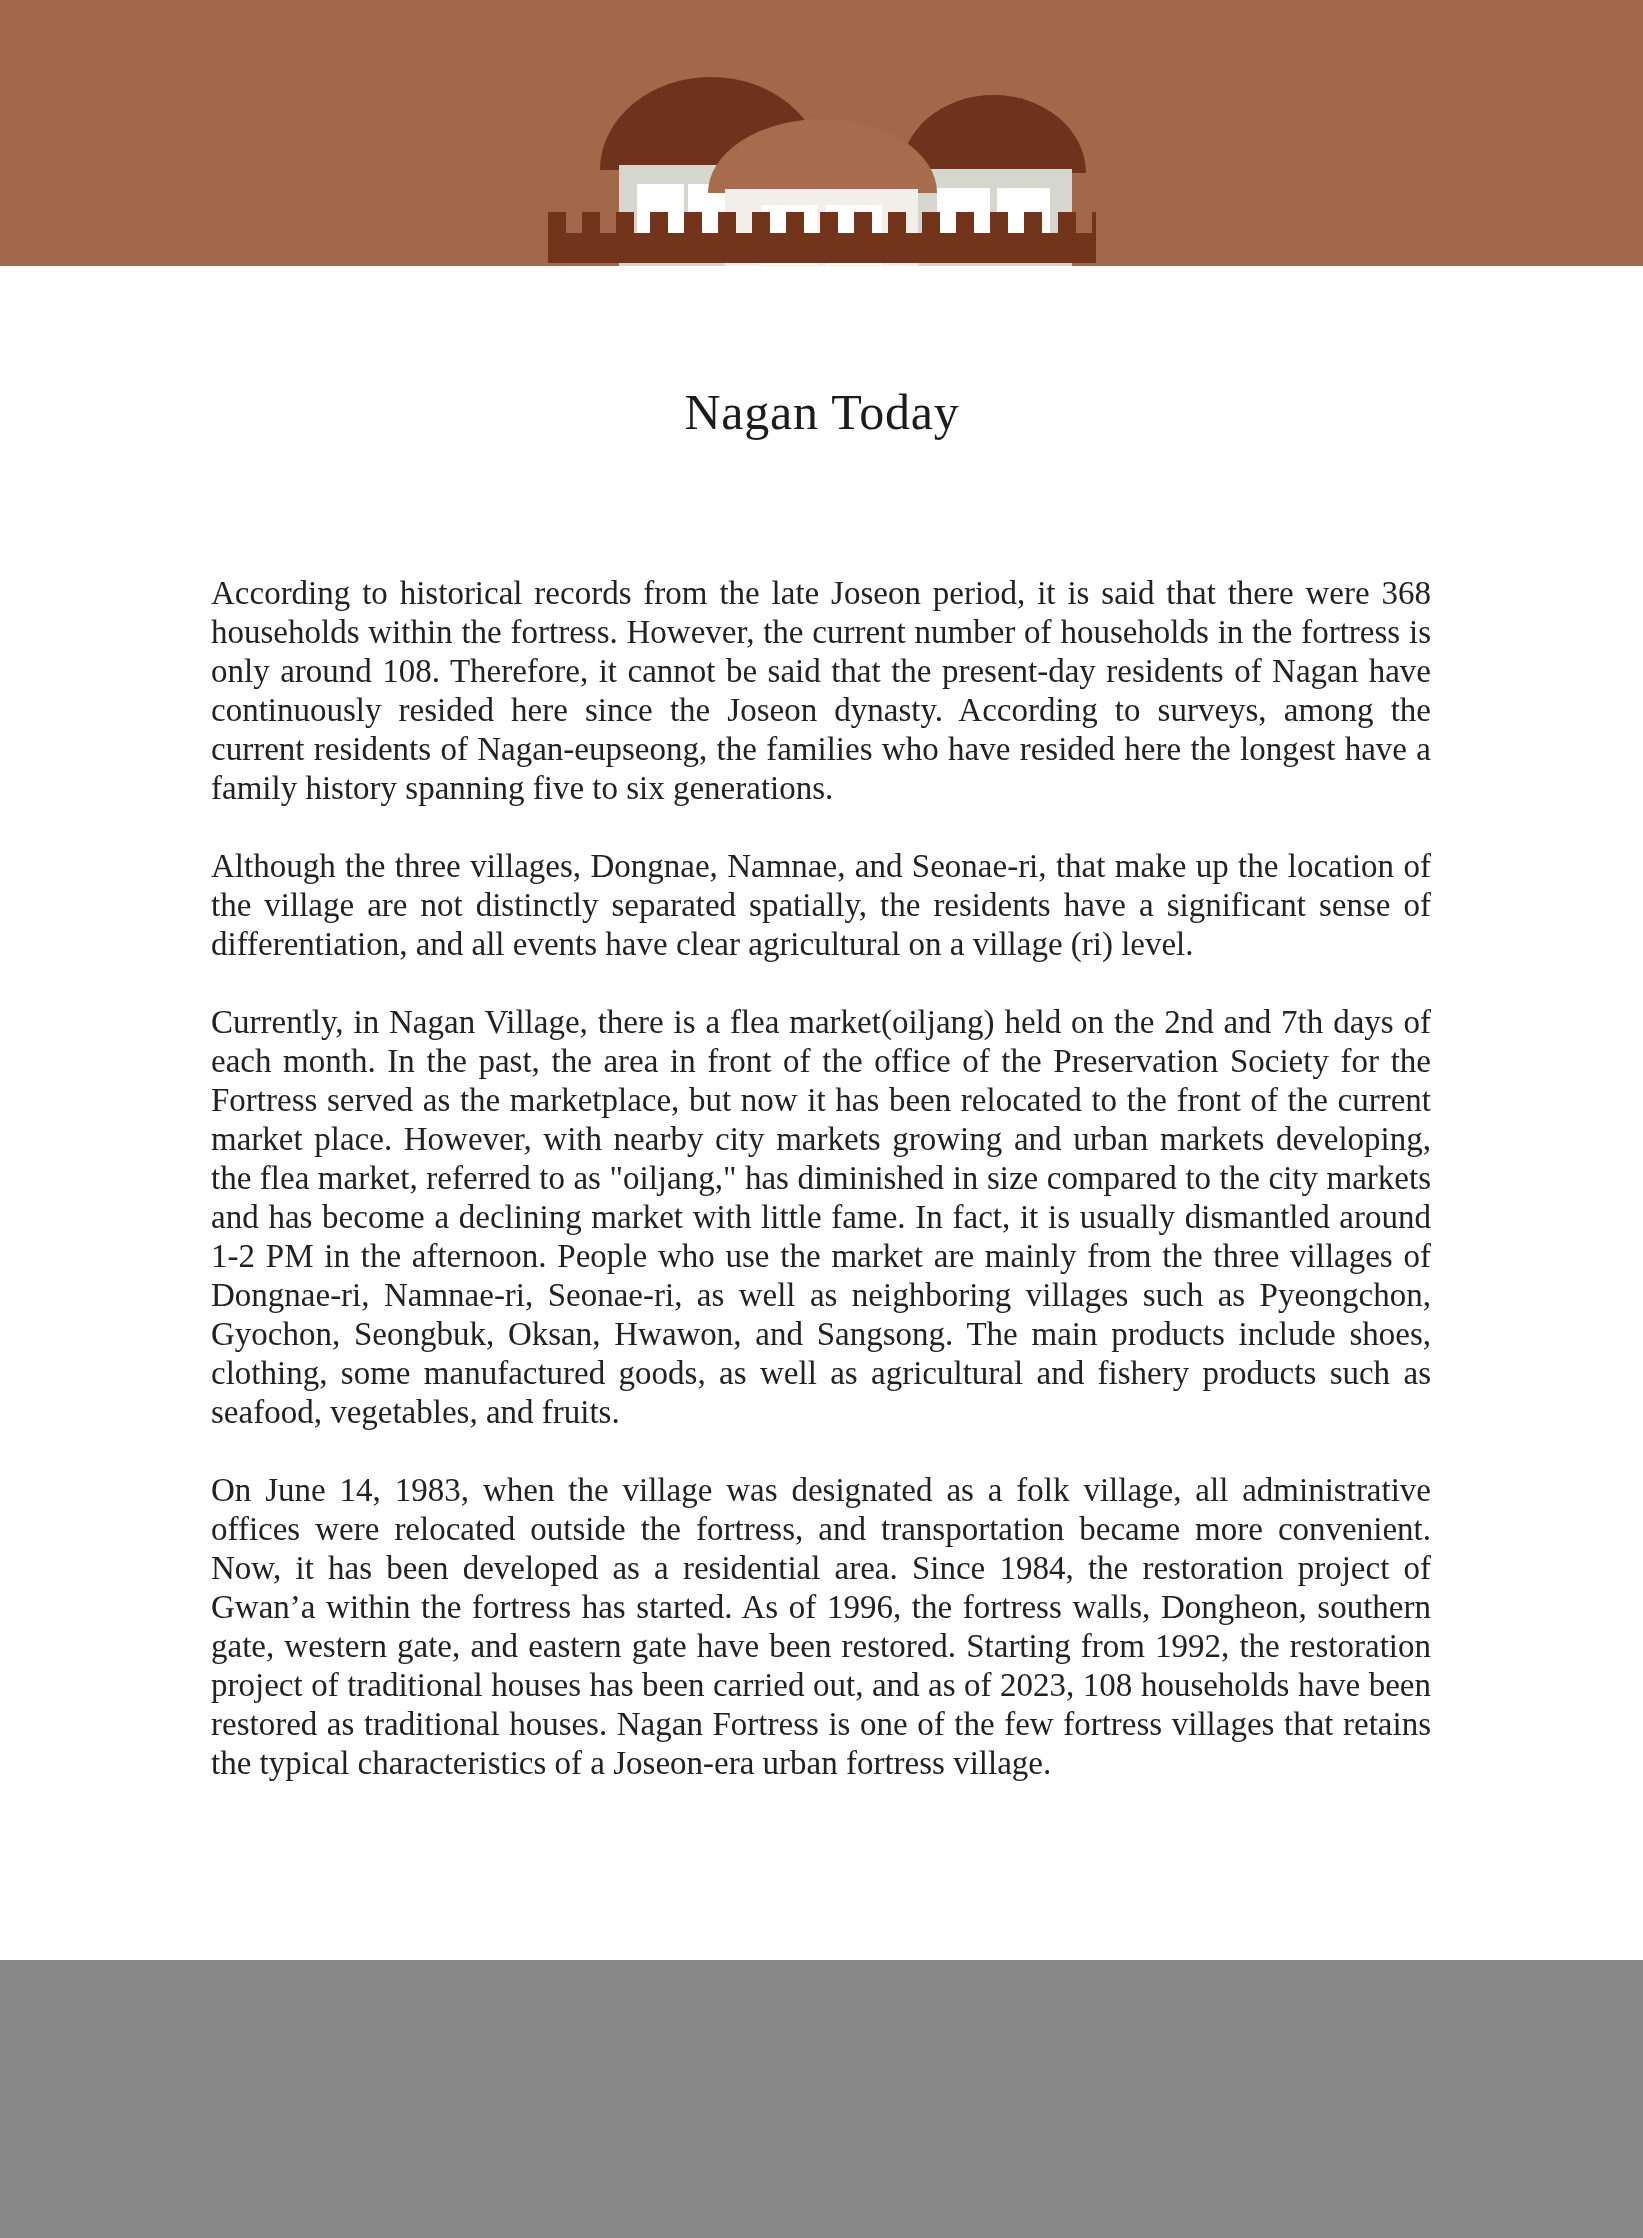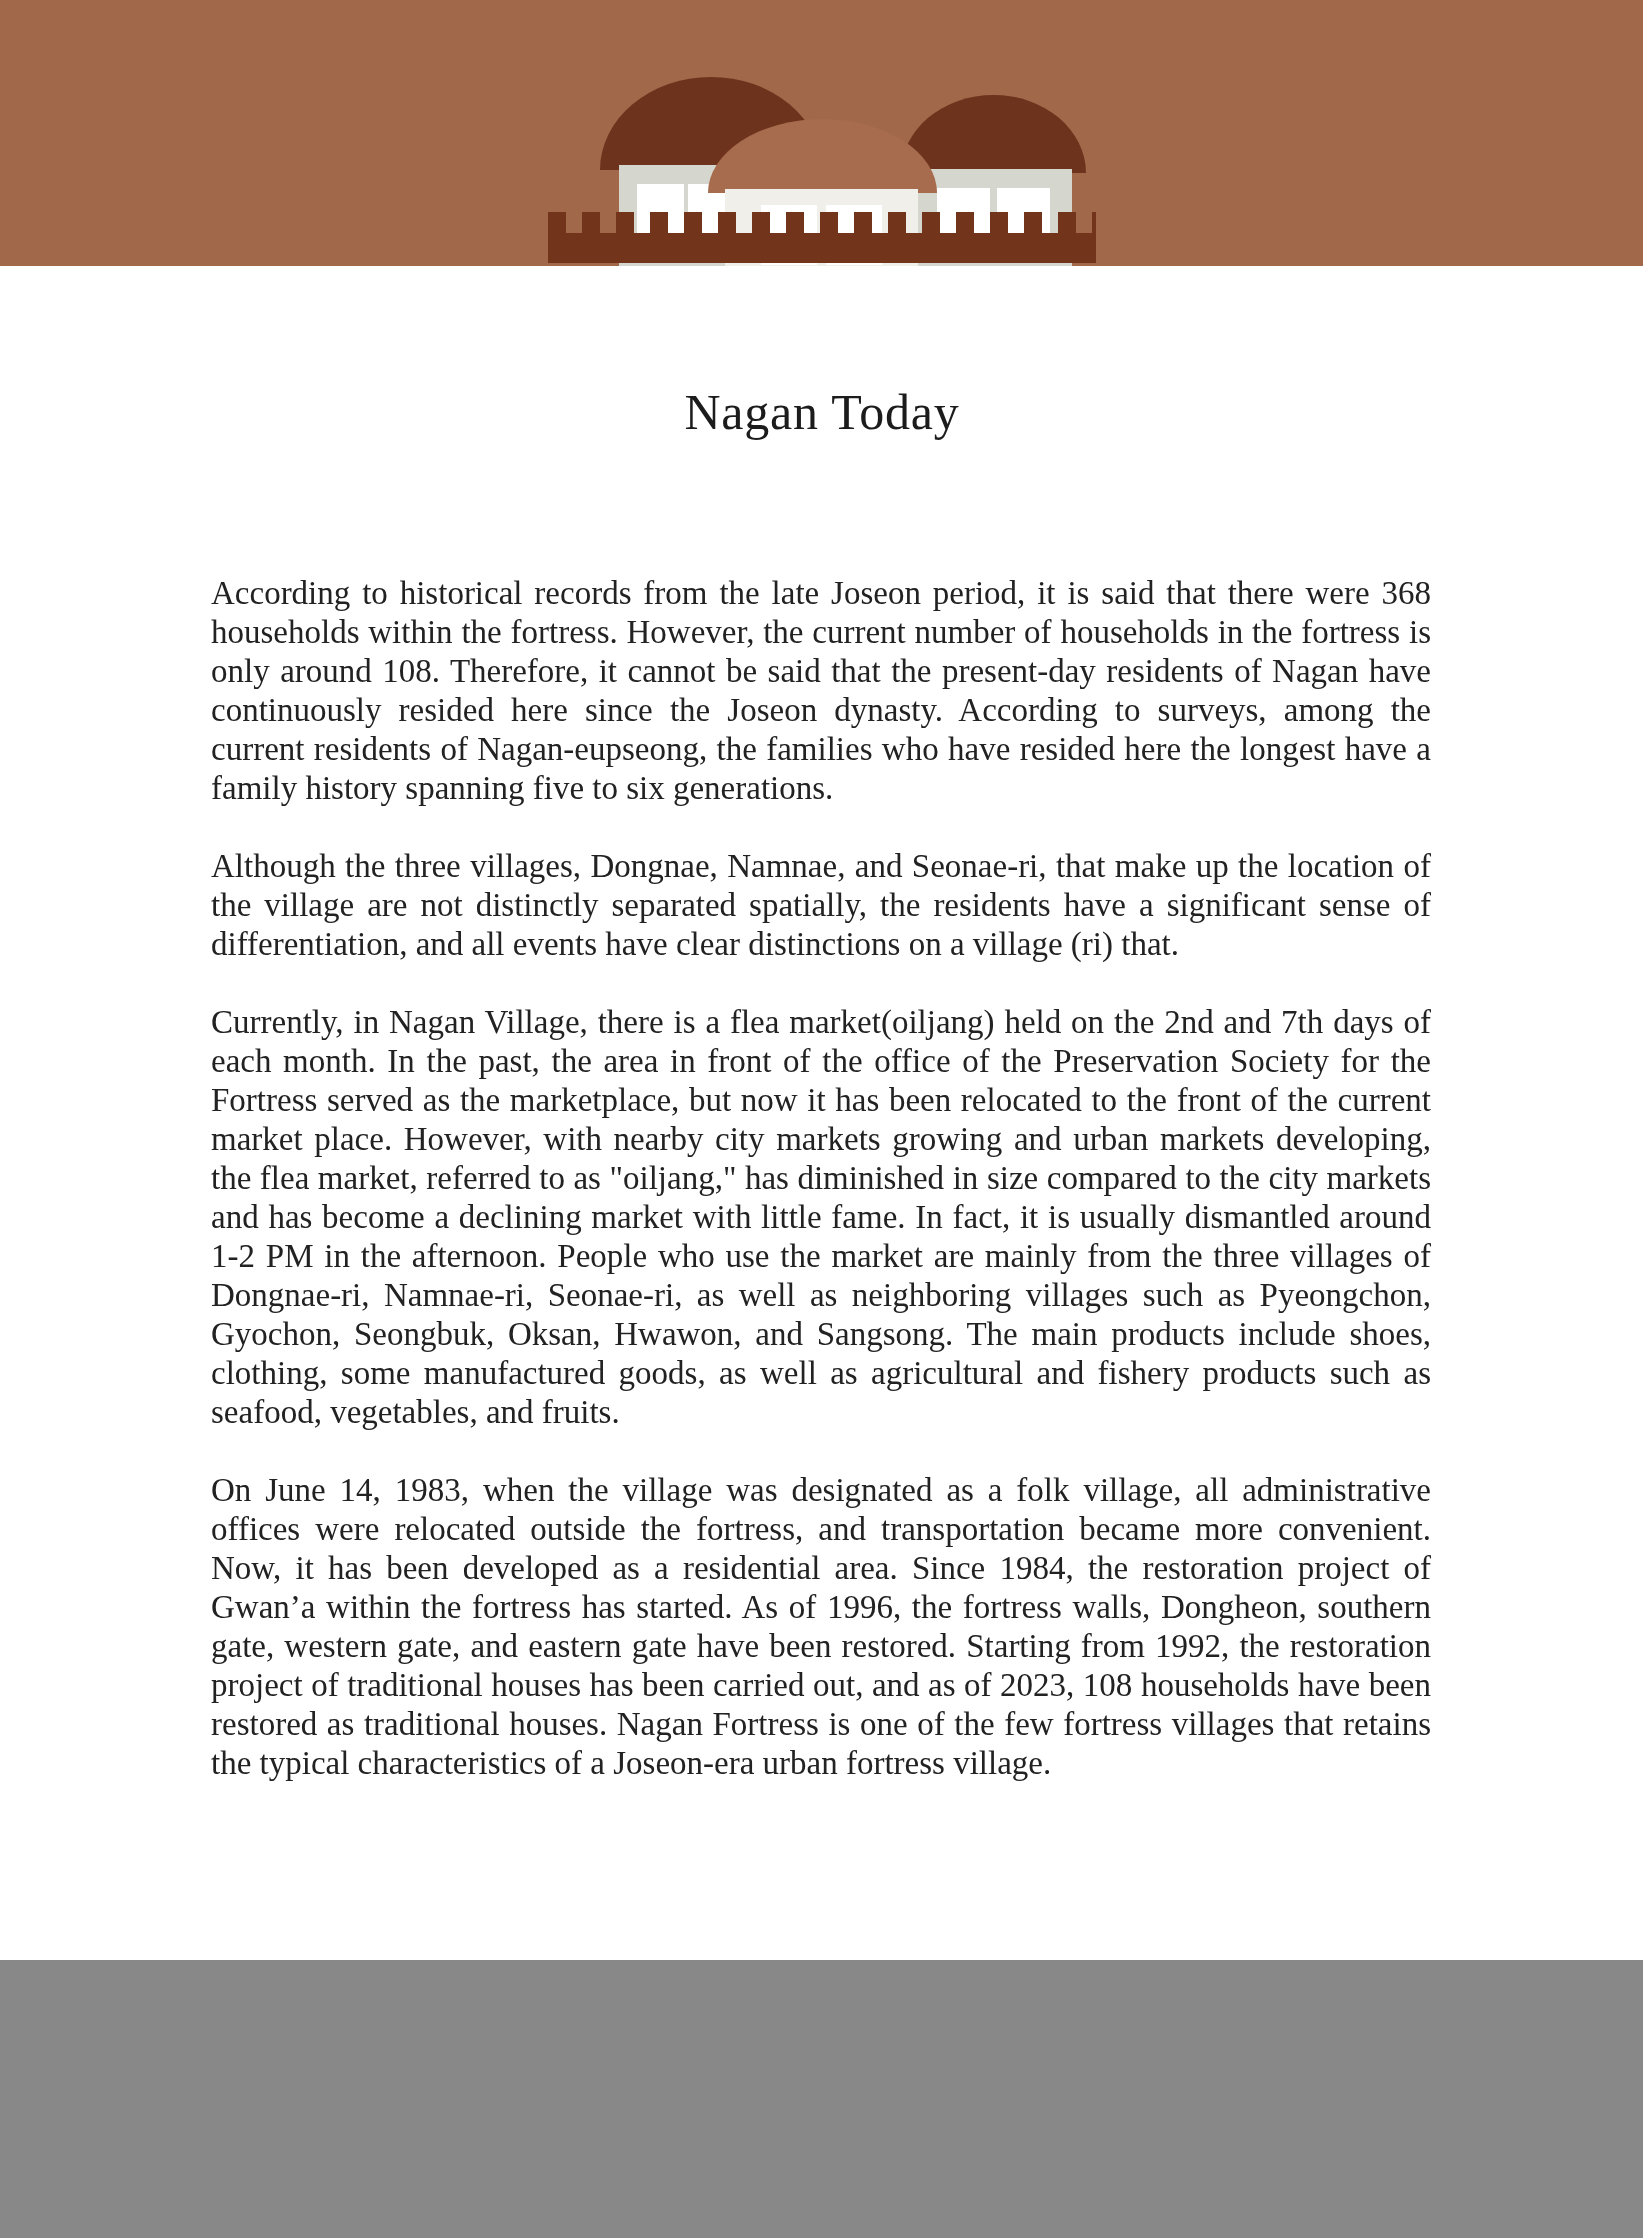--- a/index.html
+++ b/index.html
@@ -136,21 +136,21 @@
       </div>
 
       <div class="battlement"></div>
     </div>
   </header>
 
   <main>
     <h1>Nagan Today</h1>
     <article>
       <p>According to historical records from the late Joseon period, it is said that there were 368 households within the fortress. However, the current number of households in the fortress is only around 108. Therefore, it cannot be said that the present-day residents of Nagan have continuously resided here since the Joseon dynasty. According to surveys, among the current residents of Nagan-eupseong, the families who have resided here the longest have a family history spanning five to six generations.</p>
-      <p>Although the three villages, Dongnae, Namnae, and Seonae-ri, that make up the location of the village are not distinctly separated spatially, the residents have a significant sense of differentiation, and all events have clear distinctions on a village (ri) that.</p>
+      <p>Although the three villages, Dongnae, Namnae, and Seonae-ri, that make up the location of the village are not distinctly separated spatially, the residents have a significant sense of differentiation, and all events have clear agricultural on a village (ri) level.</p>
       <p>Currently, in Nagan Village, there is a flea market(oiljang) held on the 2nd and 7th days of each month. In the past, the area in front of the office of the Preservation Society for the Fortress served as the marketplace, but now it has been relocated to the front of the current market place. However, with nearby city markets growing and urban markets developing, the flea market, referred to as "oiljang," has diminished in size compared to the city markets and has become a declining market with little fame. In fact, it is usually dismantled around 1-2 PM in the afternoon. People who use the market are mainly from the three villages of Dongnae-ri, Namnae-ri, Seonae-ri, as well as neighboring villages such as Pyeongchon, Gyochon, Seongbuk, Oksan, Hwawon, and Sangsong. The main products include shoes, clothing, some manufactured goods, as well as agricultural and fishery products such as seafood, vegetables, and fruits.</p>
       <p>On June 14, 1983, when the village was designated as a folk village, all administrative offices were relocated outside the fortress, and transportation became more convenient. Now, it has been developed as a residential area. Since 1984, the restoration project of Gwan’a within the fortress has started. As of 1996, the fortress walls, Dongheon, southern gate, western gate, and eastern gate have been restored. Starting from 1992, the restoration project of traditional houses has been carried out, and as of 2023, 108 households have been restored as traditional houses. Nagan Fortress is one of the few fortress villages that retains the typical characteristics of a Joseon-era urban fortress village.</p>
     </article>
   </main>
 
   <div class="footer-rule"></div>
 
 </div>
 
 

